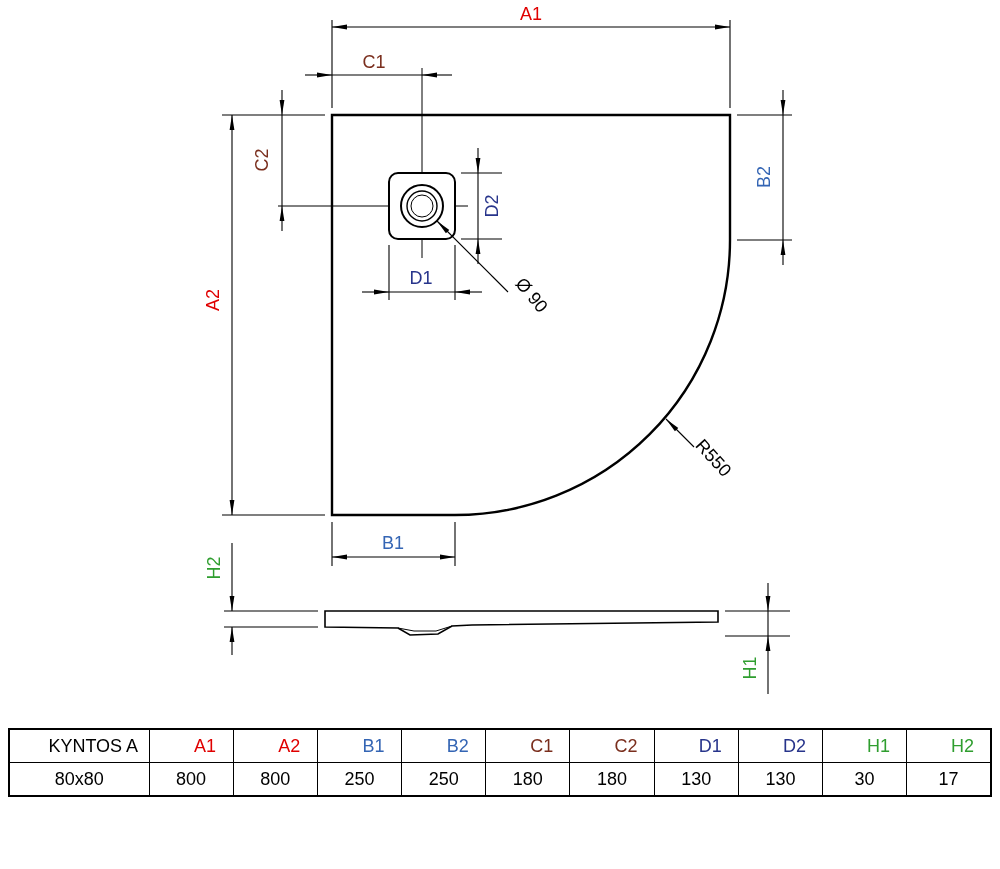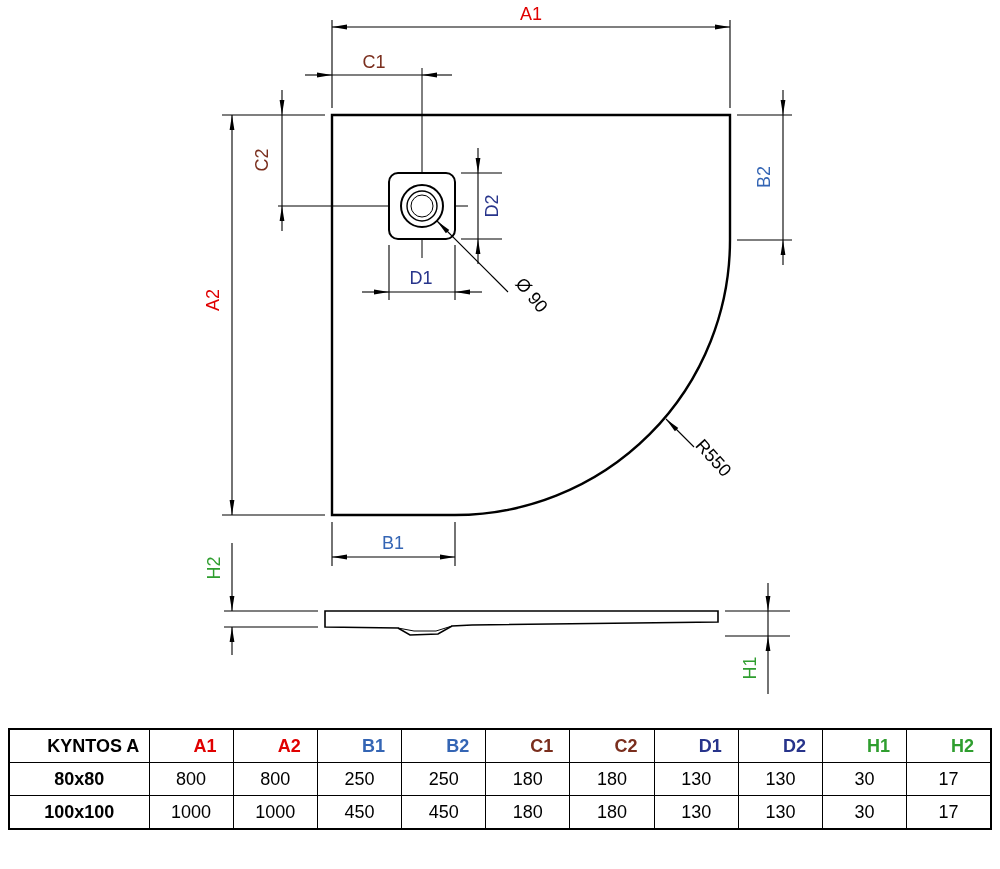--- a/index.html
+++ b/index.html
@@ -12,22 +12,22 @@
   svg .shape2{fill:none;stroke:#000;stroke-width:1.4;}
   svg .profile{fill:#fff;stroke:#000;stroke-width:1.6;}
   svg text{font-family:"Liberation Sans",sans-serif;font-size:18px;fill:#000;}
   .lbl-a{fill:var(--col-a);}
   .lbl-b{fill:var(--col-b);}
   .lbl-c{fill:var(--col-c);}
   .lbl-d{fill:var(--col-d);}
   .lbl-h{fill:var(--col-h);}
   table{border-collapse:collapse;table-layout:fixed;width:984px;margin:13px 8px 0 8px;border:2px solid #000;}
   th,td{border:1.5px solid #000;text-align:center;height:32px;font-size:18px;padding:0;color:#000;}
-  th{font-weight:bold;padding-left:28px;}
-  td.model{font-weight:bold;}
+  th{font-weight:normal;padding-left:28px;}
+  td.model{font-weight:normal;}
   .hc-a{color:var(--col-a);}
   .hc-b{color:var(--col-b);}
   .hc-c{color:var(--col-c);}
   .hc-d{color:var(--col-d);}
   .hc-h{color:var(--col-h);}
   col.c-model{width:140px;}
 </style>
 </head>
 <body>
 
@@ -181,27 +181,14 @@
       <td>800</td>
       <td>250</td>
       <td>250</td>
       <td>180</td>
       <td>180</td>
       <td>130</td>
       <td>130</td>
       <td>30</td>
       <td>17</td>
     </tr>
-    <tr>
-      <td class="model">100x100</td>
-      <td>1000</td>
-      <td>1000</td>
-      <td>450</td>
-      <td>450</td>
-      <td>180</td>
-      <td>180</td>
-      <td>130</td>
-      <td>130</td>
-      <td>30</td>
-      <td>17</td>
-    </tr>
   </tbody>
 </table>
 
 </body></html>

